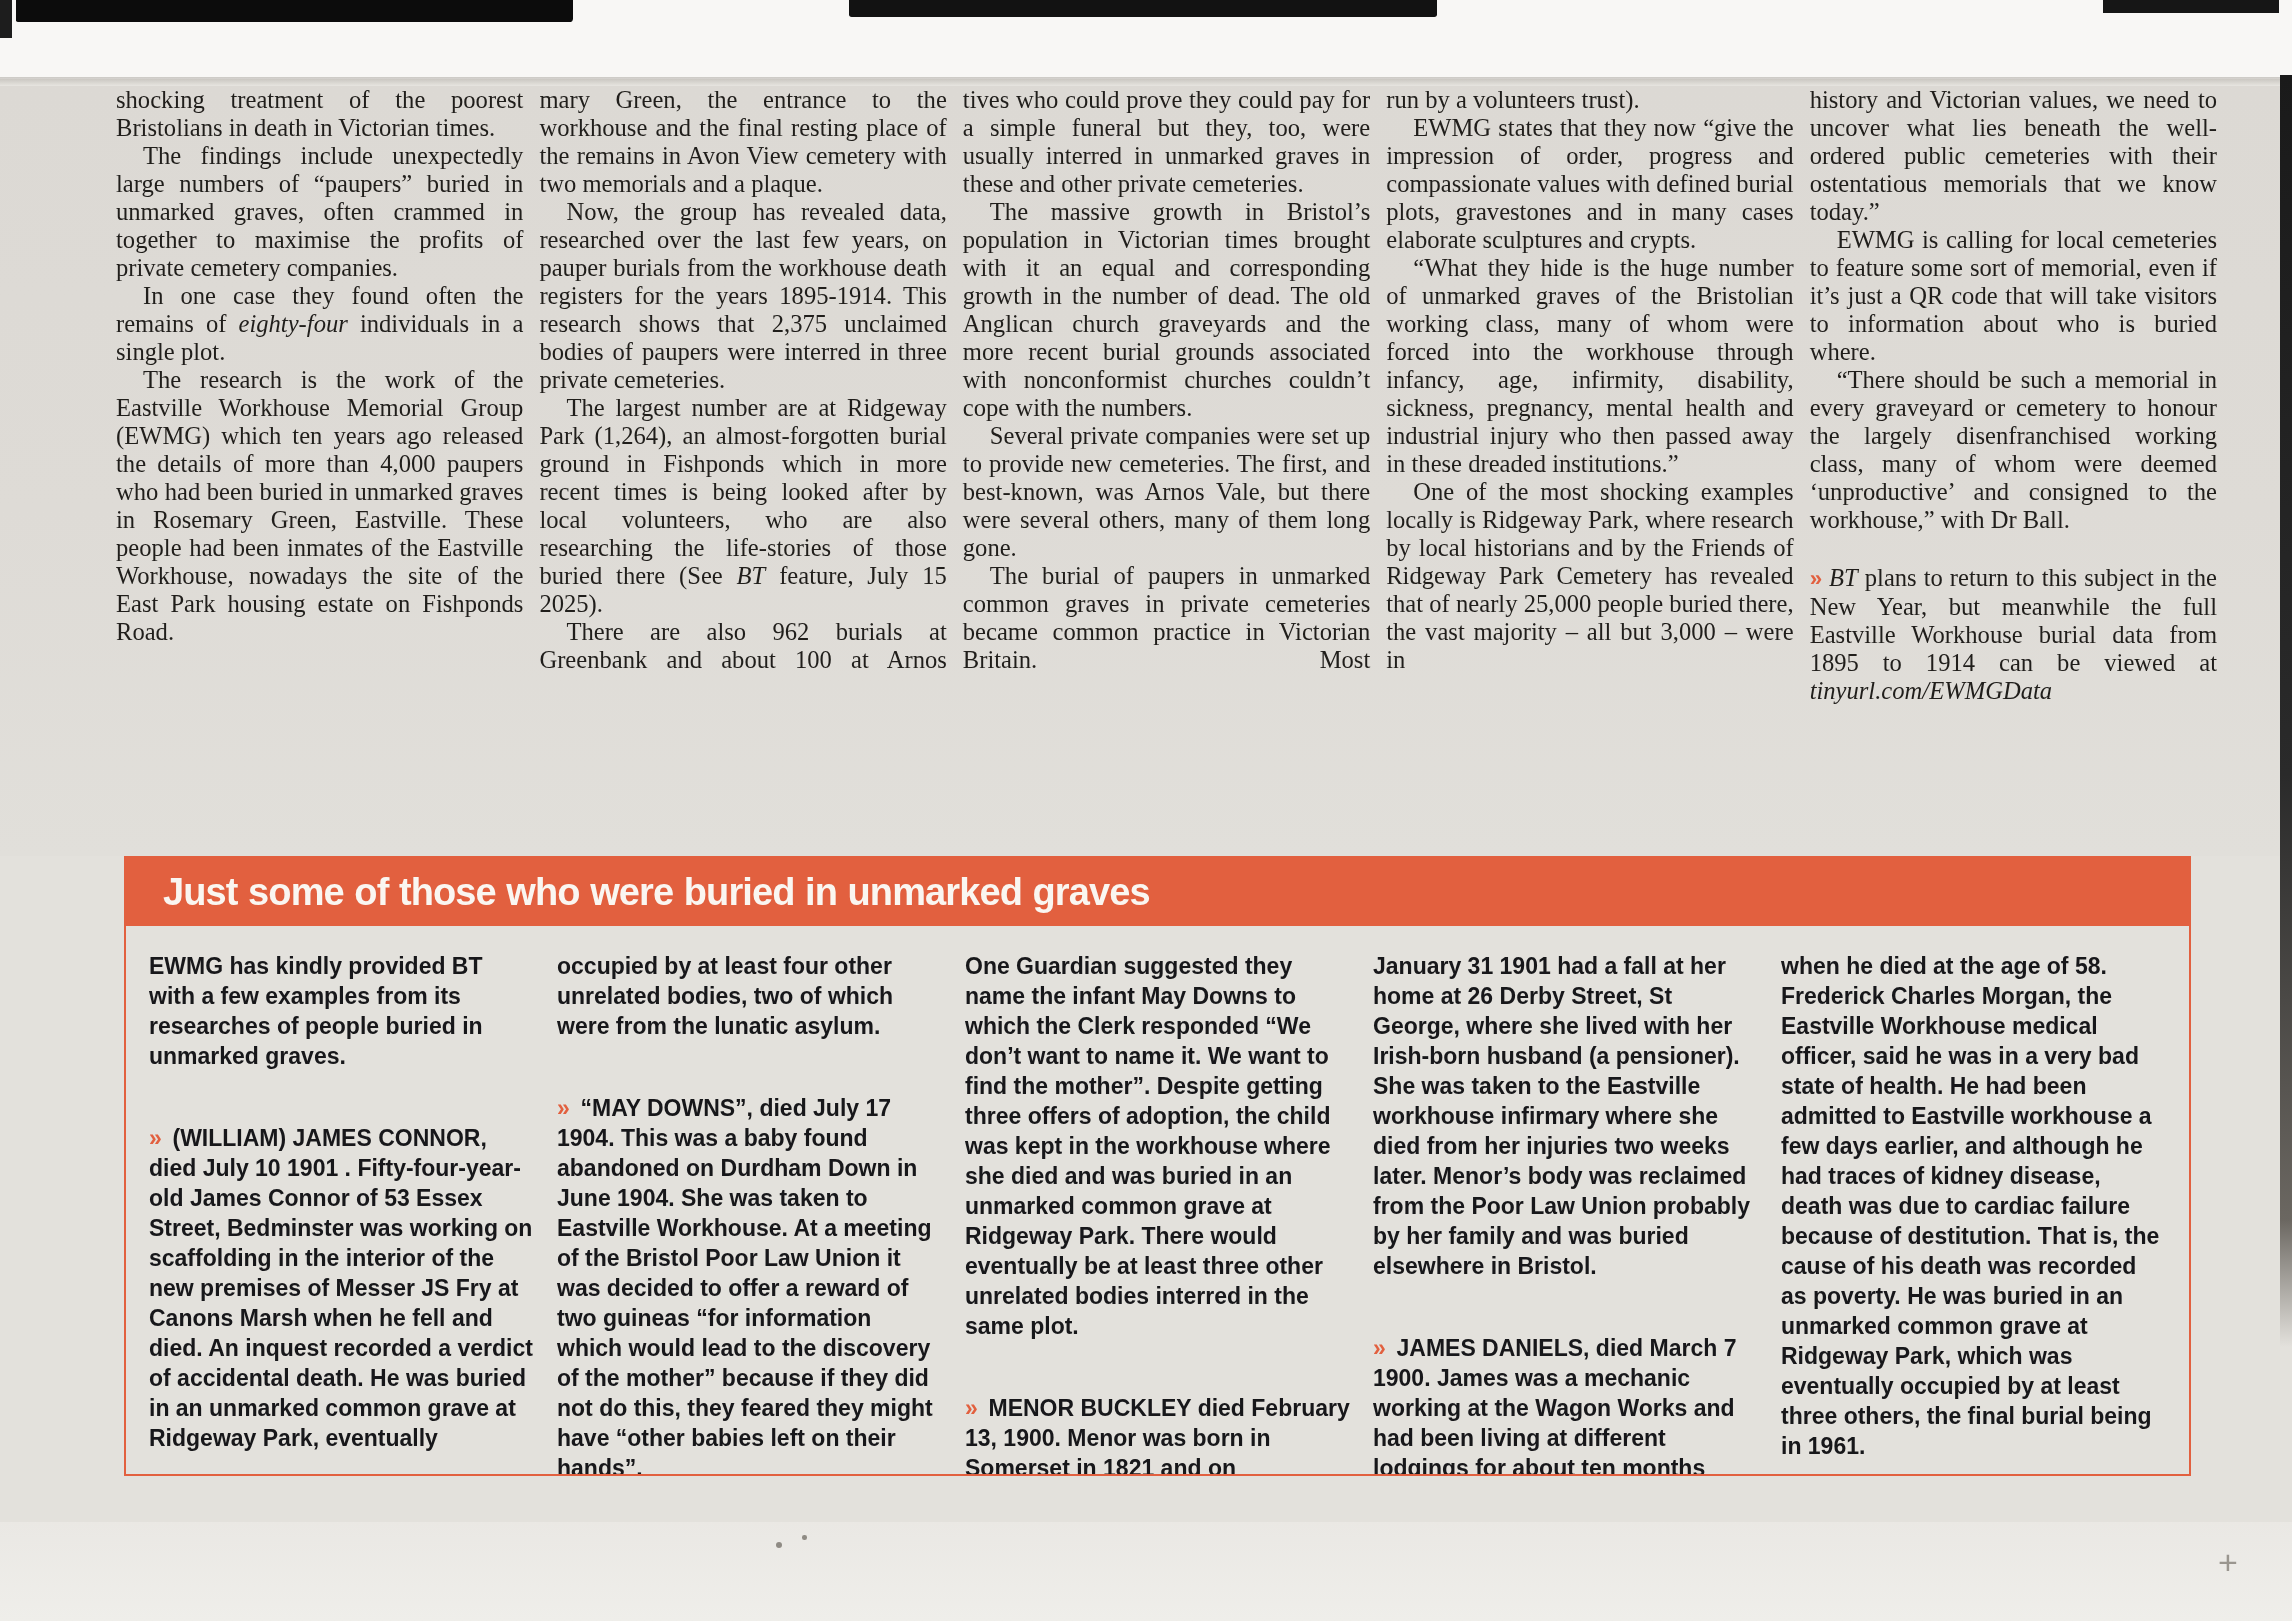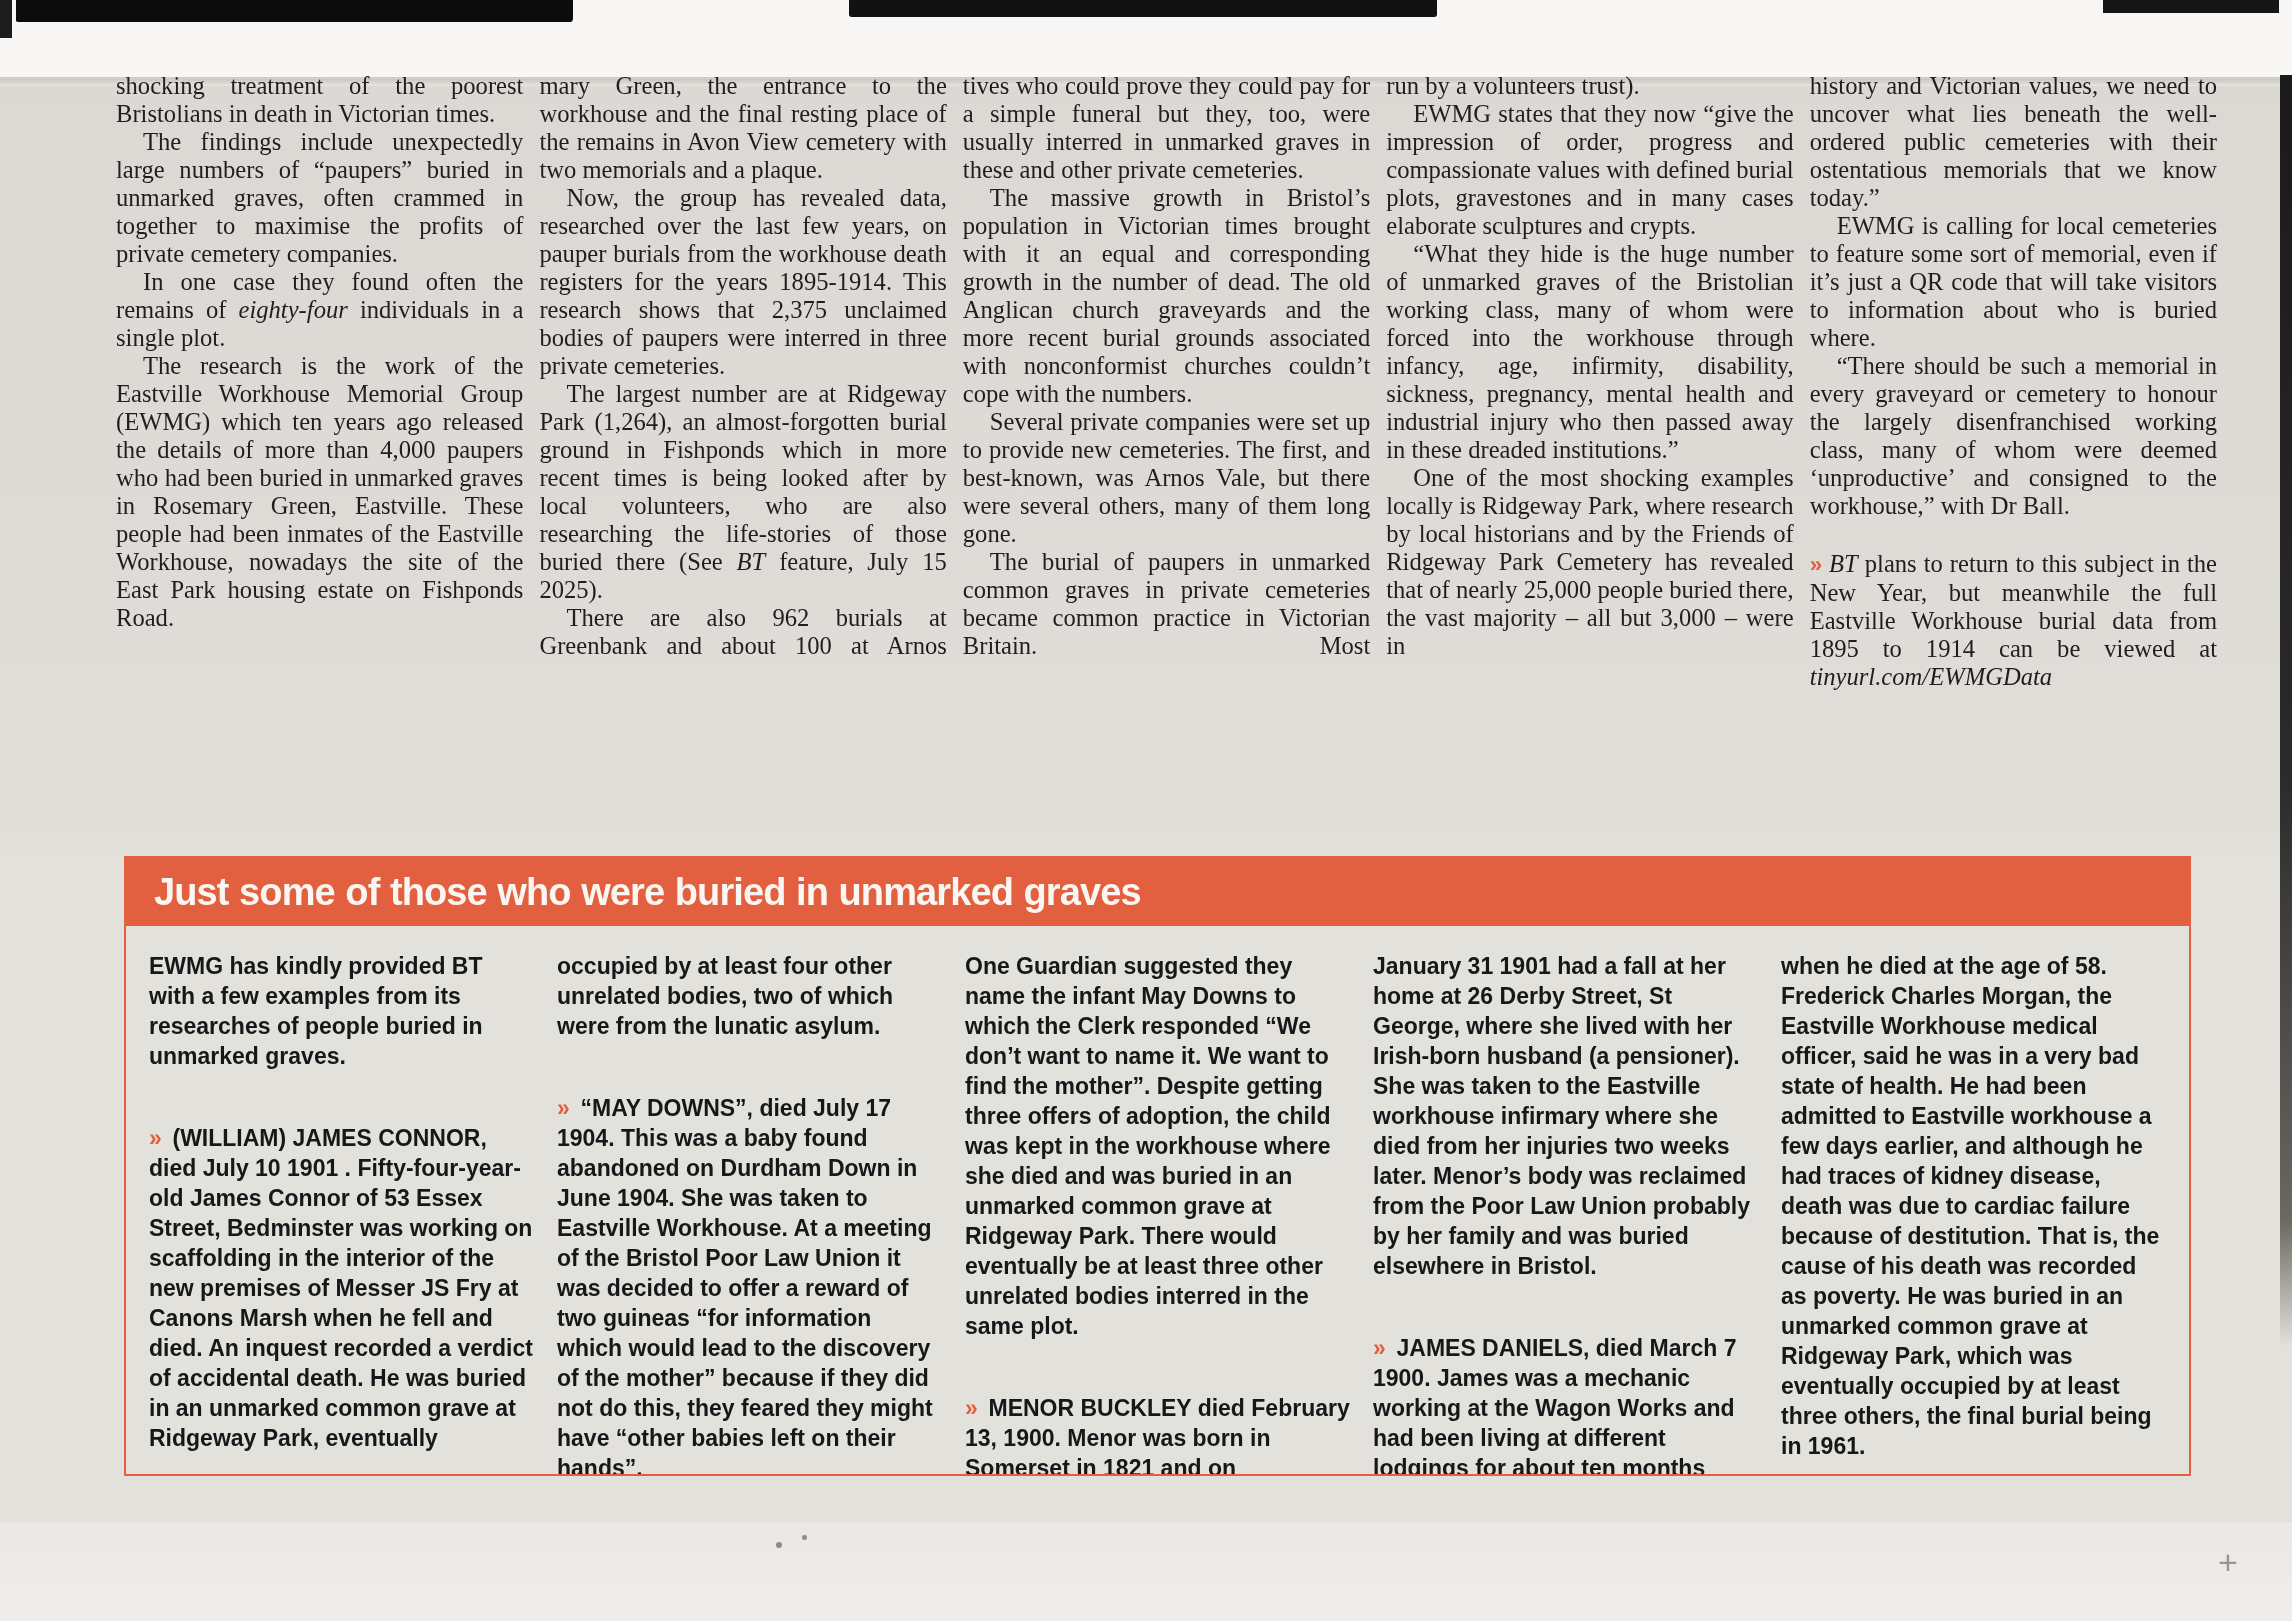--- a/index.html
+++ b/index.html
@@ -26,36 +26,36 @@
   .a-corner{left:0;top:0;width:11.6px;height:38px;background:#1d1d1d;}
   .a-right{right:0;top:75px;width:13.4px;height:1272px;
     background:linear-gradient(180deg,#1a1a1a 0%,#2a2a2a 55%,#6b6761 90%,rgba(107,103,97,0) 100%);}
   .a-plus{left:2210px;top:1544px;width:36px;height:36px;color:#9a968f;
     font-family:"Liberation Sans",sans-serif;font-size:34px;line-height:36px;text-align:center;}
   .speck{background:#8f8b84;border-radius:50%;}
   .sp1{left:776px;top:1542px;width:6.3px;height:6.3px;}
   .sp2{left:802px;top:1535px;width:4.5px;height:4.5px;}
   
   .articles{
-    position:absolute;left:116px;top:72px;width:2101px;height:759px;
+    position:absolute;left:116px;top:86px;width:2101px;height:759px;
     display:flex;gap:16px;z-index:2;overflow:hidden;
   }
   .col{flex:1;font-size:24.6px;line-height:28px;text-align:justify;color:#201e1b;}
   .col p{margin:0;}
   .col p.ind{text-indent:27px;}
   .col p.cont{text-align-last:justify;}
   .col p.gap{margin-top:30px;}
   .it{font-style:italic;}
   .marker{color:var(--accent);font-weight:bold;}
   .col .marker{font-family:"Liberation Sans",sans-serif;font-size:22.4px;}
   
   .feature-box{position:absolute;left:124px;top:856px;width:2067px;z-index:3;}
   .box-header{
     background:var(--accent);height:70px;box-sizing:border-box;
-    padding-left:30px;display:flex;align-items:center;
+    padding-left:39px;display:flex;align-items:center;
   }
   .box-header span{
     color:#faf6f1;font-family:"Liberation Sans",sans-serif;font-weight:bold;
     font-size:38px;letter-spacing:-0.9px;word-spacing:0.9px;transform:scaleY(1.04);
   }
   .box-body{
     box-sizing:border-box;height:550px;overflow:hidden;
     border-left:2.7px solid var(--accent);border-right:2.7px solid var(--accent);border-bottom:2.7px solid var(--accent);
     padding:25px 23px 23px 23px;
     display:flex;gap:23px;

